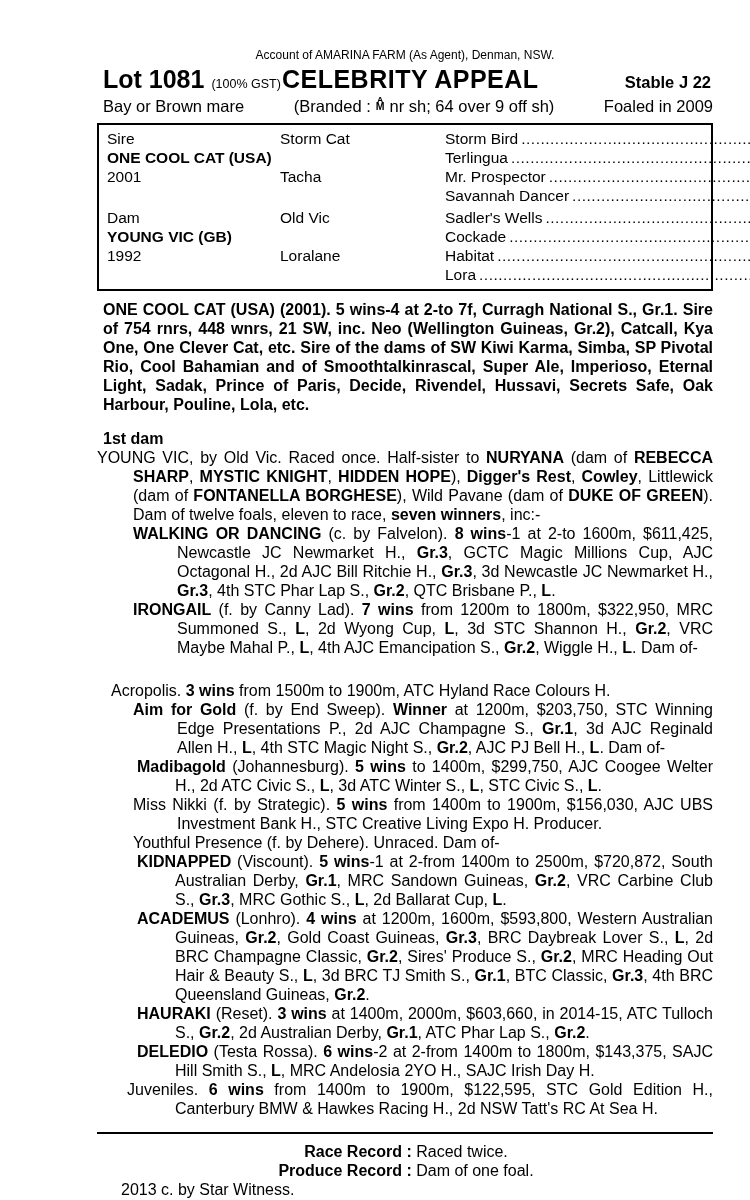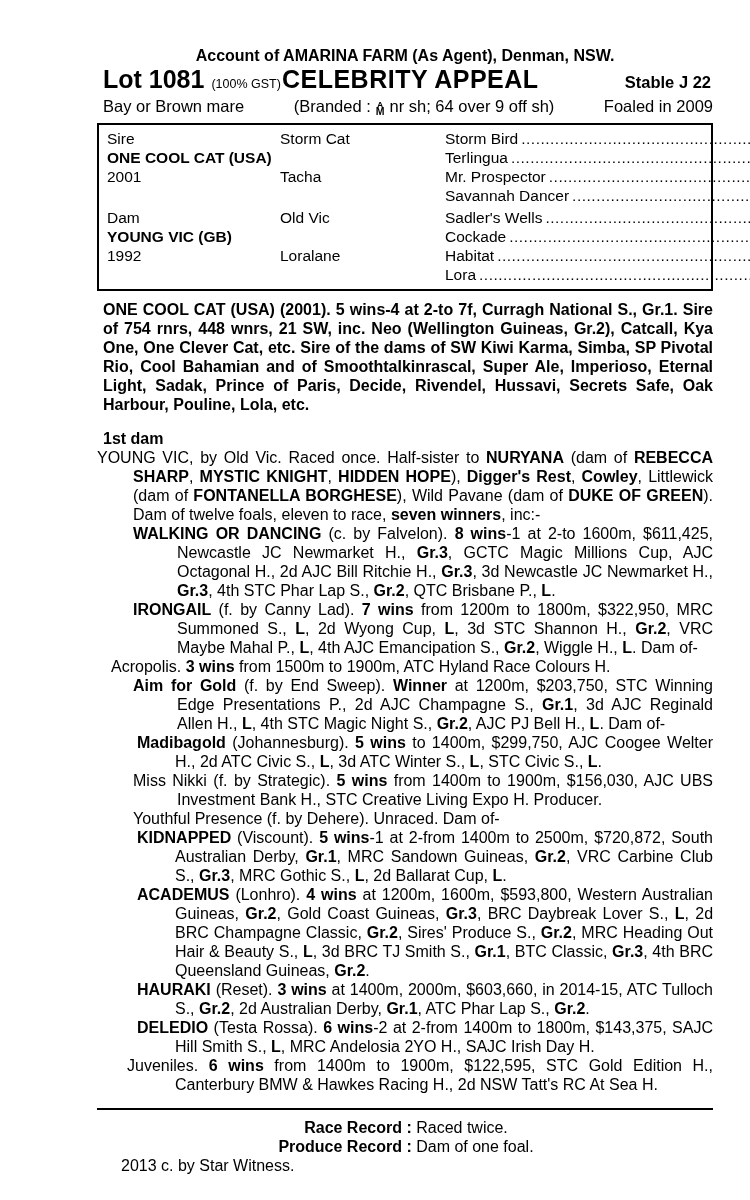--- a/index.html
+++ b/index.html
@@ -1,45 +1,45 @@
 <!DOCTYPE html>
 <html><head>
 <meta charset="utf-8">
 <style>
   html,body{margin:0;padding:0;background:#fff;}
   body{width:750px;height:1200px;overflow:hidden;color:#000;
        font-family:"Liberation Sans","DejaVu Sans",sans-serif;font-size:16px;line-height:19px;}
   .content{position:absolute;left:97px;top:46px;width:616px;}
   .b{font-weight:bold;}
-  .account{font-weight:bold;text-align:center;font-size:16px;margin-bottom:5px;}
+  .account{font-weight:normal;text-align:center;font-size:12px;margin-bottom:5px;}
   .lotline{display:flex;align-items:baseline;margin-bottom:3px;}
   .lot{font-weight:bold;font-size:25px;padding-left:6px;}
   .gst{font-size:12.5px;padding:0 1px 0 7px;}
   .hname{font-weight:bold;font-size:25px;letter-spacing:.5px;}
   .stable{font-weight:bold;font-size:16.5px;margin-left:auto;padding-right:2px;}
   .descline{display:flex;justify-content:space-between;align-items:baseline;font-size:16.5px;margin-bottom:7px;padding-left:6px;}
-  .brandwrap{display:inline-flex;align-items:flex-end;gap:5px;}
+  .brandwrap{display:inline-flex;align-items:flex-start;gap:5px;}
   .brandmark{display:inline-flex;flex-direction:column;align-items:center;line-height:.75;vertical-align:-3px;}
   .brandmark i{font-style:normal;font-size:8px;font-weight:bold;}
   .brandmark i + i{font-size:10.5px;}
   .pedbox{border:2px solid #000;padding:4px 8px 5px 8px;margin-bottom:9px;}
   .pgroup{display:grid;grid-template-columns:173px 165px 1fr;}
   .pgroup + .pgroup{margin-top:3px;}
   .pgroup span{line-height:19px;font-size:15.5px;}
   .pname{font-weight:bold;font-size:17px;white-space:nowrap;}
   .anc{display:flex;align-items:baseline;}
   .an{flex:none;padding-right:3px;}
   .dots{flex:1 1 auto;overflow:hidden;white-space:nowrap;min-width:6px;}
   .dots::after{content:"..........................................................................................";letter-spacing:.5px;}
   .sirepara{font-weight:bold;text-align:justify;margin:0 0 15px 0;padding-left:6px;}
   .damhead{font-weight:bold;padding-left:6px;}
   .damsec p{margin:0;text-align:justify;}
   p.head{padding-left:36px;text-indent:-36px;}
   p.l1{padding-left:52px;text-indent:-44px;margin-left:28px;}
-  p.l1c{padding-left:52px;text-indent:-38px;}
+  p.l1c{padding-left:52px;text-indent:-38px;margin-top:24px;}
   p.l2{padding-left:78px;text-indent:-38px;}
   p.l2p{padding-left:78px;text-indent:-48px;}
   .rule{border:none;border-top:2px solid #000;margin:14px 0 8px 0;}
   .recline{padding-left:2px;text-align:center;}
   .produceline{padding-left:24px;}
 </style>
 </head>
 <body>
 
 <div class="content">

